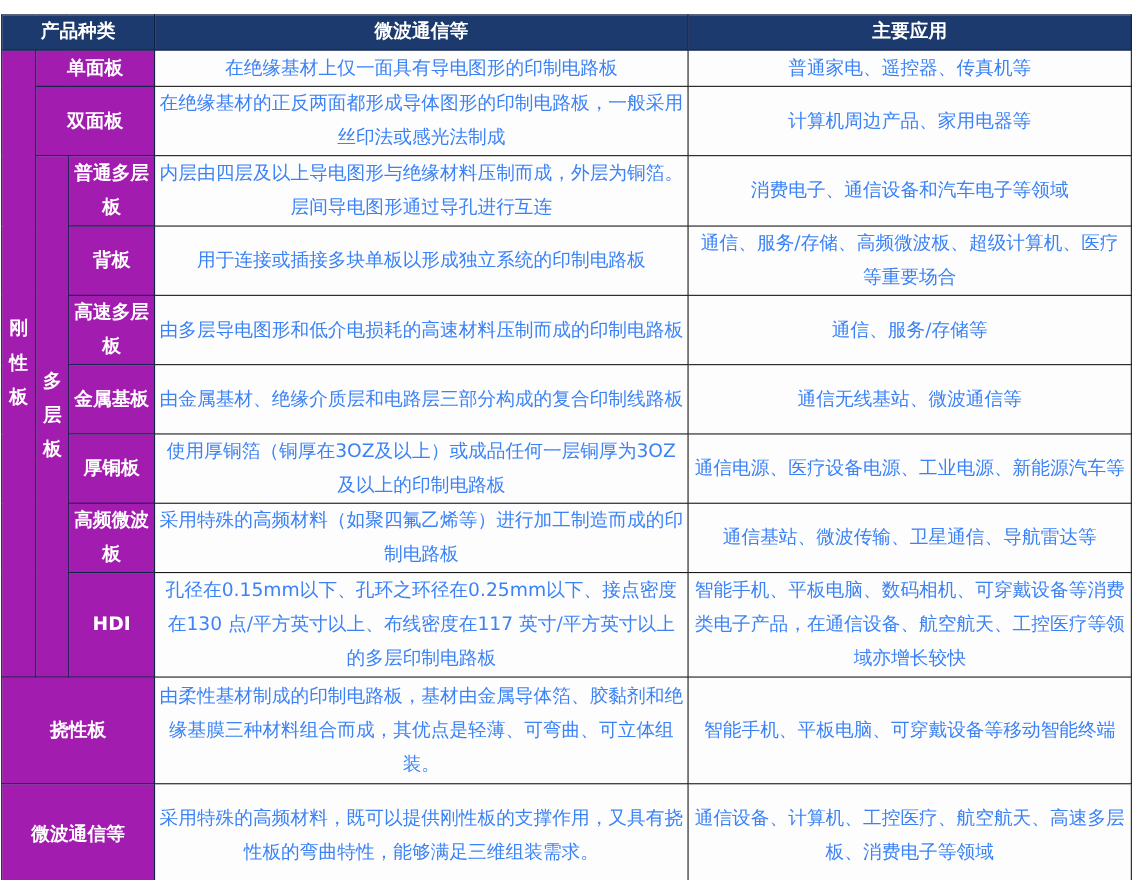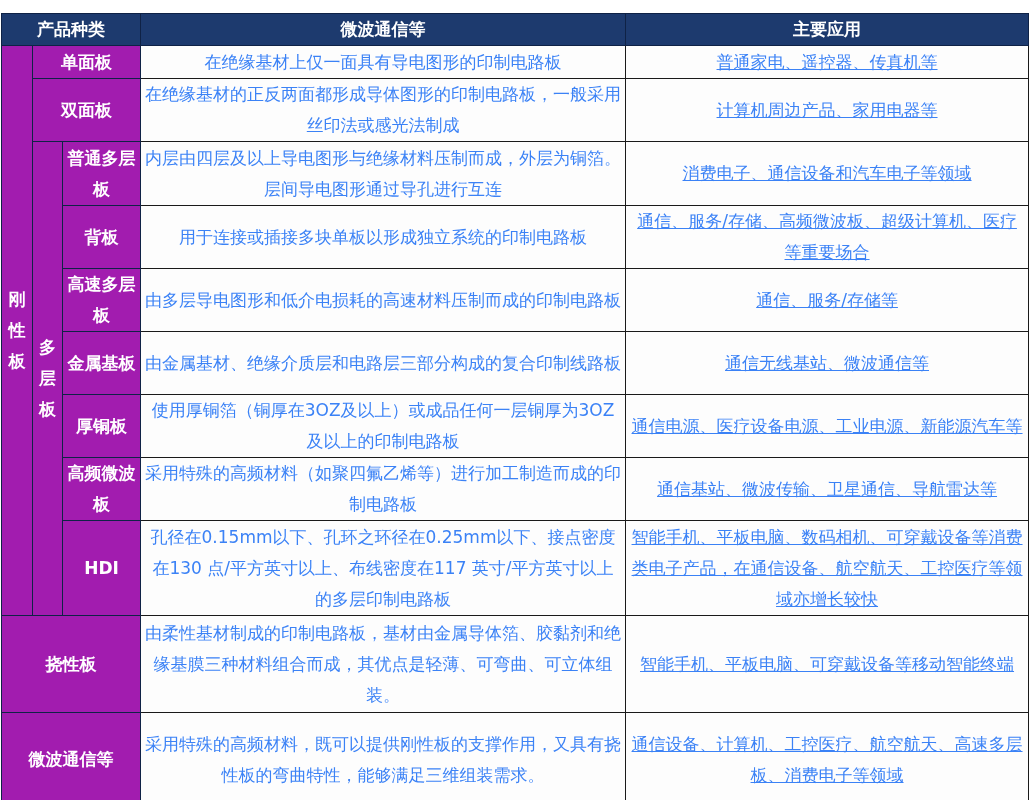--- a/index.html
+++ b/index.html
@@ -30,21 +30,21 @@
       border-color: #0f2246 !important;
       line-height: 31px;
     }
     .vert {
       writing-mode: horizontal-tb;
       width: 1em; word-break: break-all; margin: 0 auto;
       line-height: 31px;
       text-align: right;
     }
     .desc, .app { background: #fdfdfd; }
-    .app { padding: 0 2px; text-decoration: underline; }
+    .app { padding: 0 2px; }
   </style>
 </head>
 <body>
 
 <div id="wrap">
 <table class="pcb">
   <colgroup>
     <col style="width:31px">
     <col style="width:30px">
     <col style="width:78px">

